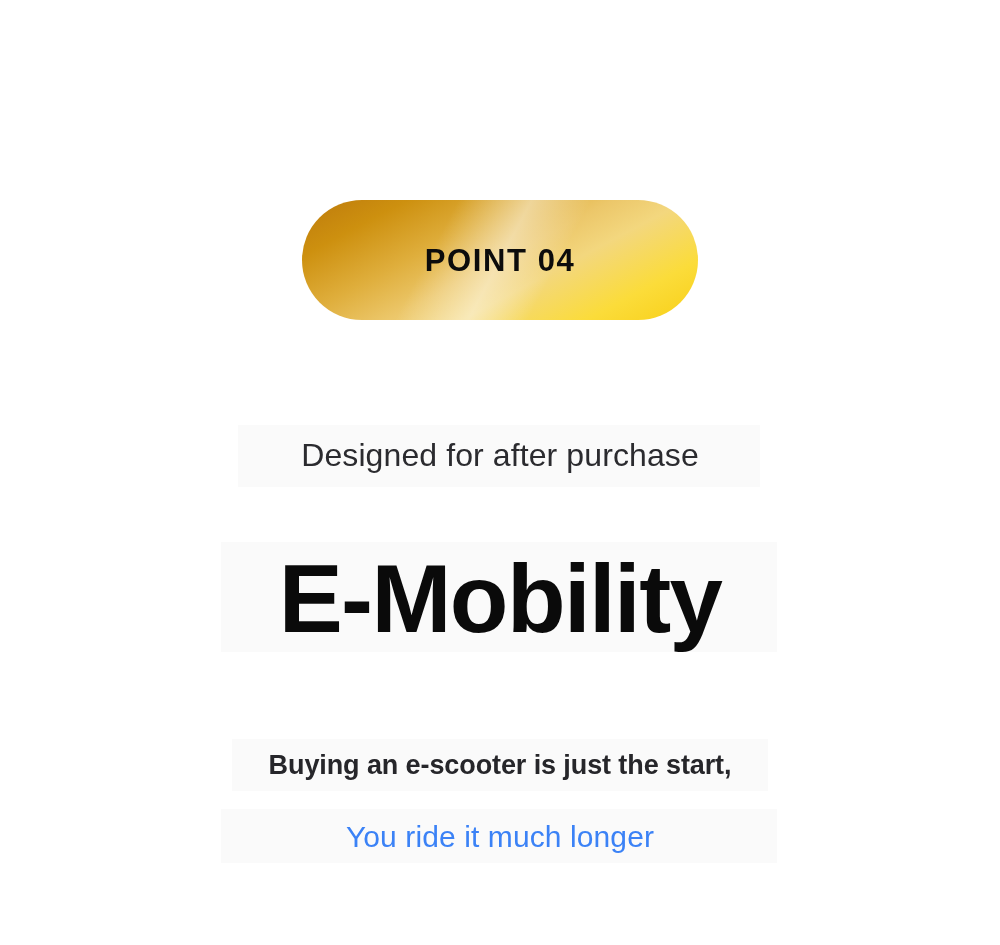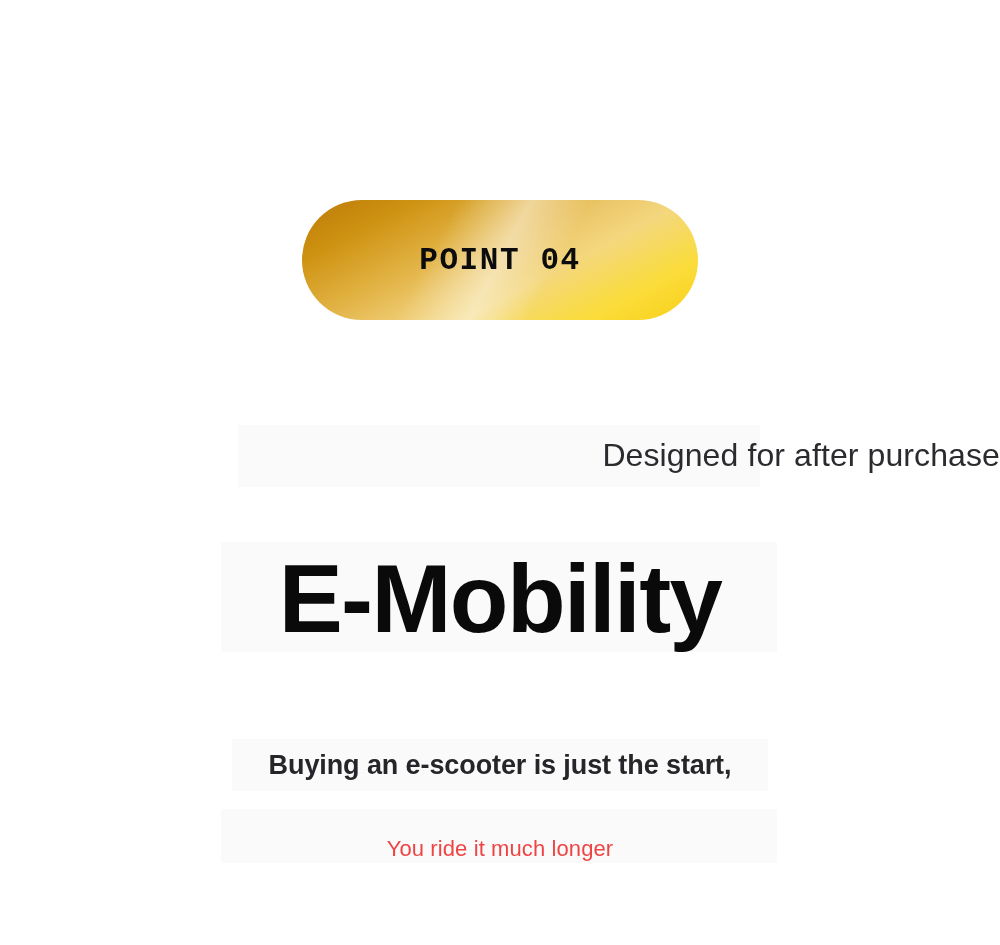--- a/index.html
+++ b/index.html
@@ -50,21 +50,21 @@
         #cd900f 17%,
         #dfae3c 35%,
         #ecc76a 50%,
         #f3d77e 62%,
         #fbdc3a 82%,
         #f8cf16 100%);
   }
   .badge-label {
     position: relative;
     z-index: 2;
-    font-family: Liberation Mono, monospace;
+    font-family: Liberation Sans, sans-serif;
     font-size: 31px;
     font-weight: bold;
     letter-spacing: 1.6px;
     color: #0c0c0c;
     line-height: 1;
     white-space: nowrap;
   }
 
   
   .band {
@@ -85,21 +85,20 @@
     white-space: nowrap;
   }
 
   .eyebrow {
     top: 431px;
     font-size: 32px;
     font-weight: normal;
     color: #2b2b2f;
     letter-spacing: 0.1px;
     line-height: 48px;
-    text-align: right;
   }
 
   .headline {
     top: 551px;
     font-size: 96px;
     font-weight: bold;
     color: #0a0a0a;
     letter-spacing: -1.6px;
     line-height: 96px;
   }
@@ -108,26 +107,25 @@
     top: 746px;
     font-size: 27px;
     font-weight: bold;
     color: #26262a;
     letter-spacing: -0.1px;
     line-height: 38px;
   }
 
   .sub-regular {
     top: 817px;
-    font-size: 22px;
+    font-size: 30px;
     font-weight: normal;
-    color: #ef4444;
+    color: #3b82f6;
     letter-spacing: 0.1px;
     line-height: 40px;
-    margin-top: 12px;
   }
 </style>
 </head>
 <body>
 
 <div class="slide">
 
   <div class="band band-eyebrow"></div>
   <div class="band band-title"></div>
   <div class="band band-sub1"></div>

